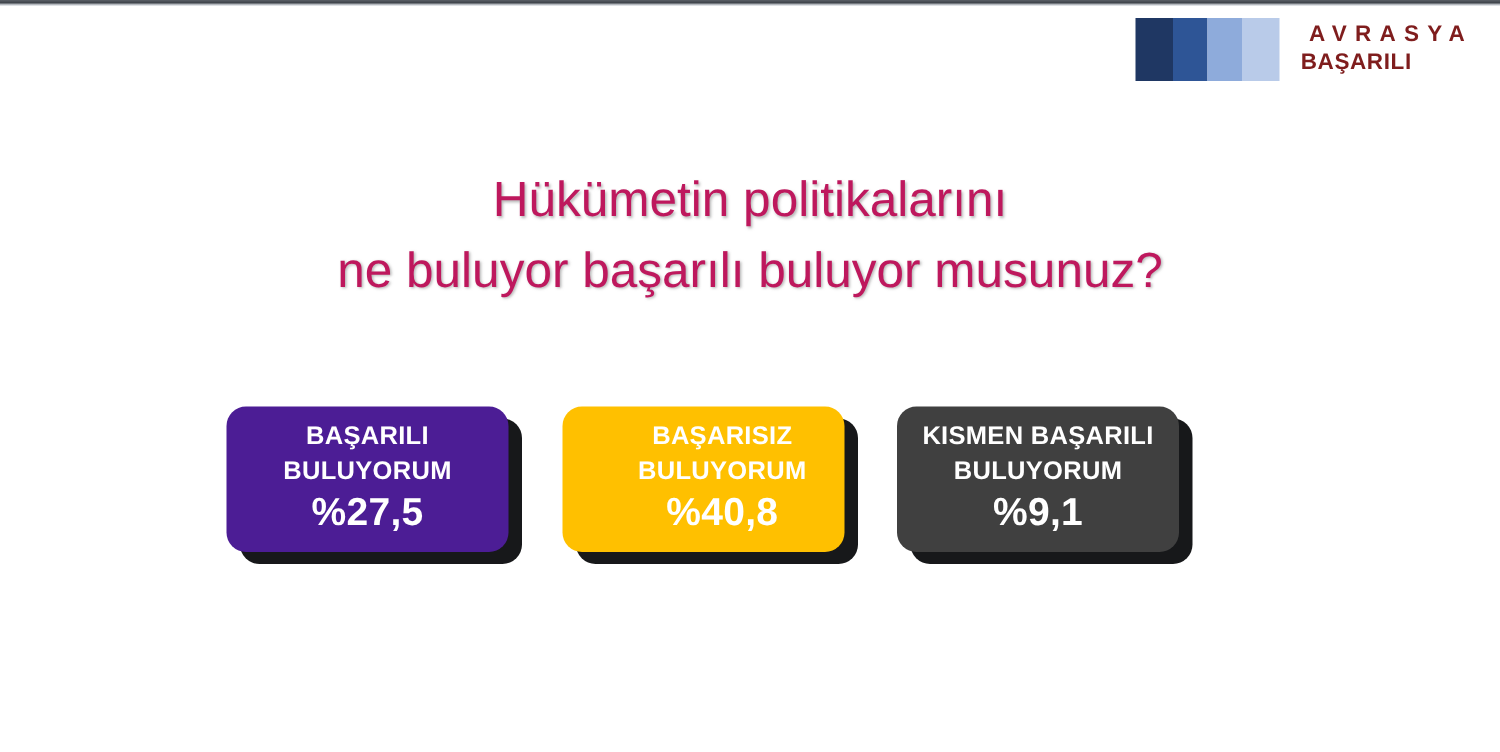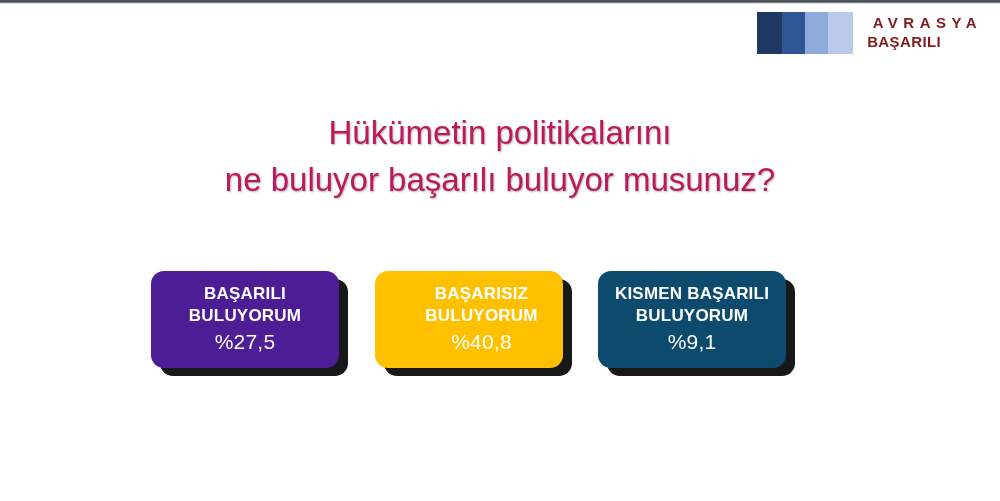--- a/index.html
+++ b/index.html
@@ -102,22 +102,22 @@
   }
   .card-label {
     font-size: 17px;
     font-weight: bold;
     line-height: 1.32;
     text-align: center;
     letter-spacing: 0.2px;
     white-space: nowrap;
   }
   .card-value {
-    font-size: 21px;
-    font-weight: normal;
+    font-size: 26px;
+    font-weight: bold;
     line-height: 1.15;
     margin-top: 2px;
     letter-spacing: 0.2px;
   }
 
   .card-0 { left: 151px;  width: 188px; background: #1f3763; }
   .card-1 { left: 375px;  width: 188px; background: #ffc000; }
   .card-2 { left: 598px;  width: 188px; background: #cc1119; }
 </style>
 </head>
@@ -154,21 +154,21 @@
   </div>
 
   <div class="card card-1" style="background: rgb(255, 192, 0); padding-left: 33px;">
     <div class="card-label">
       <span>BAŞARISIZ</span><br>
       <span>BULUYORUM</span>
     </div>
     <div class="card-value">%40,8</div>
   </div>
 
-  <div class="card card-2" style="background: #0c4a6e;">
+  <div class="card card-2" style="background: #404040;">
     <div class="card-label">
       <span>KISMEN BAŞARILI</span><br>
       <span>BULUYORUM</span>
     </div>
     <div class="card-value">%9,1</div>
   </div>
 
 </div>
 
 </body></html>

